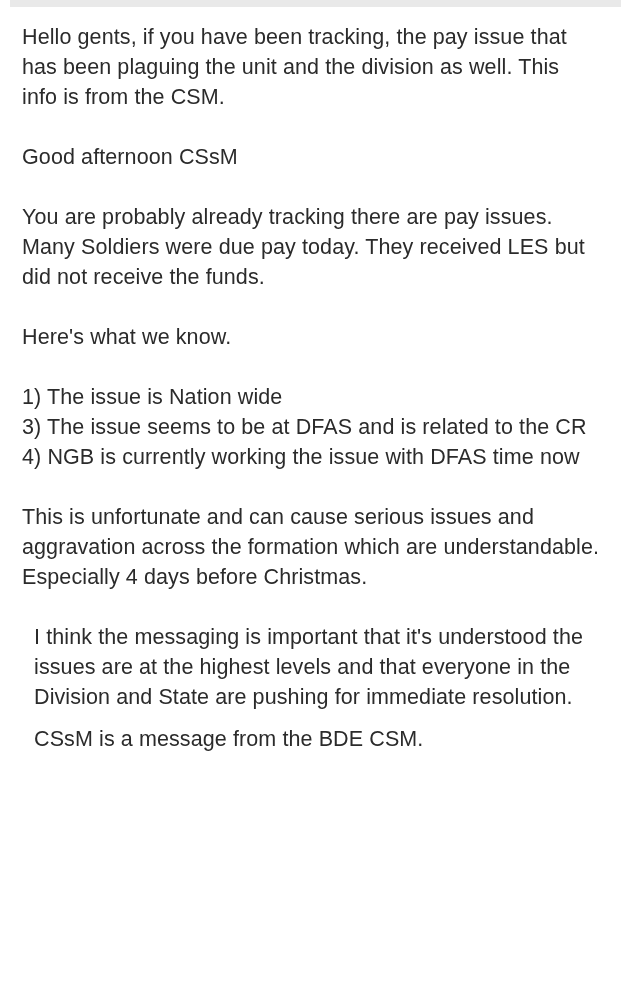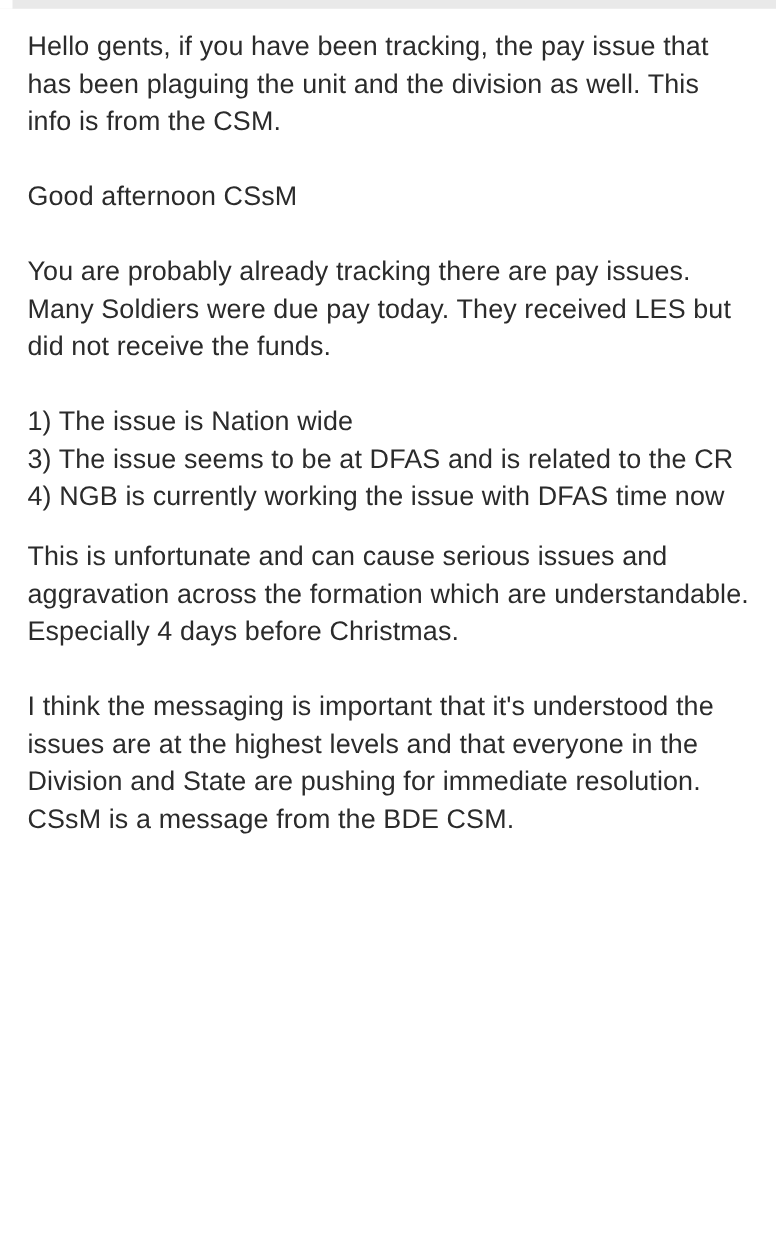--- a/index.html
+++ b/index.html
@@ -50,25 +50,25 @@
     font-weight: 400;
   }
   .para {
     margin: 0 0 30px 0;
     white-space: pre-wrap;
   }
   .para:last-child {
     margin-bottom: 0;
   }
   .tight {
-    margin: 0;
+    margin: 12px;
     white-space: pre-wrap;
   }
   .list-block {
-    margin: 0 0 18px 0;
+    margin: 0 0 30px 0;
   }
   .list-item {
     margin: 0;
     white-space: pre-wrap;
   }
 </style>
 </head>
 <body>
 
 <div id="page">
@@ -78,20 +78,21 @@
   </div>
 
   <div id="message-body">
 
     <p class="para">Hello gents, if you have been tracking, the pay issue that has been plaguing the unit and the division as well. This info is from the CSM.</p>
 
     <p class="para">Good afternoon CSsM</p>
 
     <p class="para">You are probably already tracking there are pay issues. Many Soldiers were due pay today. They received LES but did not receive the funds.</p>
 
+    <p class="para">Here's what we know.</p>
 
     <div class="list-block">
       <p class="list-item">1) The issue is Nation wide</p>
       <p class="list-item">3) The issue seems to be at DFAS and is related to the CR</p>
       <p class="list-item">4) NGB is currently working the issue with DFAS time now</p>
     </div>
 
     <p class="para">This is unfortunate and can cause serious issues and aggravation across the formation which are understandable. Especially 4 days before Christmas.</p>
 
     <p class="tight">I think the messaging is important that it's understood the issues are at the highest levels and that everyone in the Division and State are pushing for immediate resolution.</p>

